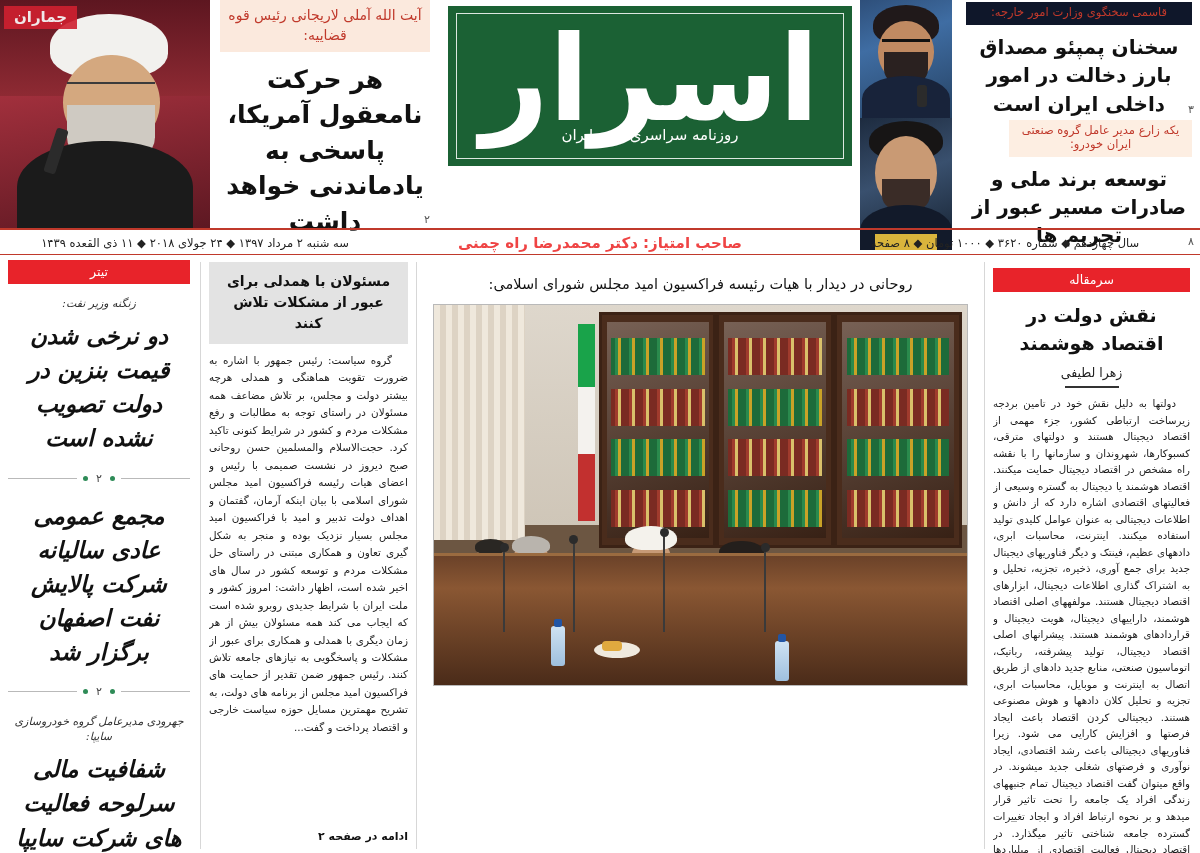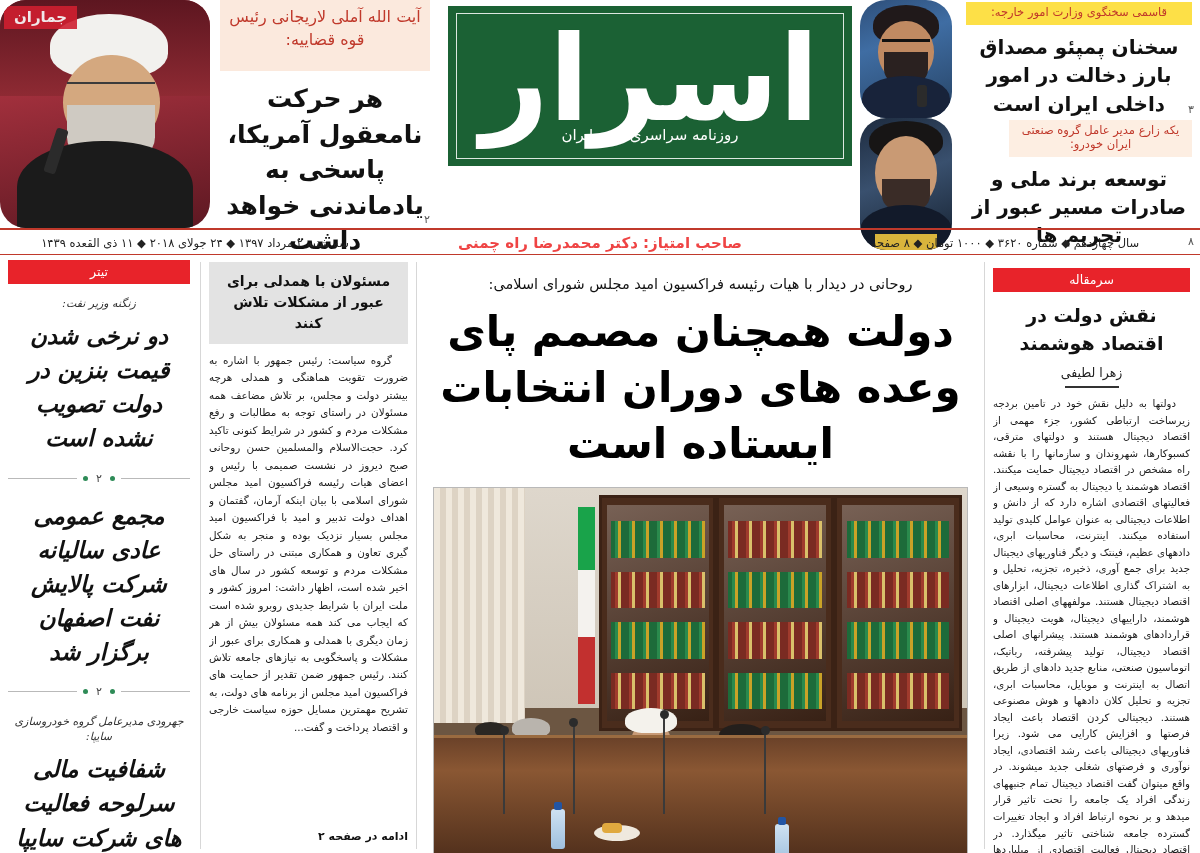--- a/index.html
+++ b/index.html
@@ -13,33 +13,33 @@
   .page { position: relative; width: 1200px; height: 853px; background:#fff; }
 
   
   .banner { position:absolute; left:0; top:0; width:1200px; height:228px; display:flex; flex-direction:row; }
 
   
   .teaser-col { width:340px; height:228px; position:relative; display:flex; flex-direction:column; }
   .teaser { position:relative; flex:1; display:flex; flex-direction:row; }
   .teaser-text { flex:1; padding:2px 8px 0 14px; position:relative; }
   .teaser-kicker {
-    background:#fde047; color:#c0392b; font-size:11.5px; text-align:center;
+    background:#0f172a; color:#c0392b; font-size:11.5px; text-align:center;
     padding:4px 6px 5px 6px; line-height:1.2; letter-spacing:0;
   }
   .teaser-kicker.beige { background:#fdeee2;margin-left:43px; }
   .teaser-head {
     font-weight:bold; font-size:20px; line-height:1.42; color:#111;
     text-align:center; padding:8px 2px 0 2px;
   }
   .teaser-pageno { position:absolute; bottom:2px; right:6px; font-size:11px; color:#555; }
   .teaser-photo { width:92px; min-width:92px; height:100%; overflow:hidden; position:relative; }
 
   
-  .ph { width:100%; height:100%; position:relative; overflow:hidden;border-radius:26px; }
+  .ph { width:100%; height:100%; position:relative; overflow:hidden; }
   .ph-a { background:linear-gradient(160deg,#2e4f7a 0%,#3f6da3 35%,#264263 100%); }
   .ph-b { background:linear-gradient(160deg,#1d2b3f 0%,#39506e 45%,#15202e 100%); }
   .ph-c { background:linear-gradient(170deg,#7b1f2b 0%,#a8323f 30%,#5d1822 100%); }
   .face { position:absolute; border-radius:50%; }
   .hair { position:absolute; border-radius:50% 50% 42% 42%; }
   .body-sh { position:absolute; border-radius:48% 48% 0 0; }
   .turban { position:absolute; background:#f2f1ee; border-radius:50% 50% 38% 38%; }
   .beard { position:absolute; background:#cfcac2; border-radius:0 0 50% 50%; }
   .mic { position:absolute; background:#2b2b2b; border-radius:3px; }
 
@@ -60,22 +60,22 @@
   }
   .logo-sub {
     position:absolute; bottom:22px; left:0; right:0; text-align:center;
     color:#fff; font-size:15px; letter-spacing:0;
   }
 
   
   .right-col { flex:1; height:228px; display:flex; flex-direction:row; }
   .right-text { flex:1; position:relative; padding:0 10px; }
   .right-kicker {
-    background:#fbe9dd; color:#c0392b; font-size:16px; text-align:center;
-    padding:5px 8px 20px 8px; line-height:1.45;
+    background:#fbe9dd; color:#c0392b; font-size:14px; text-align:center;
+    padding:5px 8px 6px 8px; line-height:1.45;
   }
   .right-head {
     font-weight:bold; font-size:25px; line-height:1.42; color:#111;
     text-align:center; padding:10px 2px 0 2px;
   }
   .right-pageno { position:absolute; bottom:2px; right:10px; font-size:11px; color:#555; }
   .right-photo { width:210px; min-width:210px; height:228px; overflow:hidden; position:relative; }
   .photo-badge {
     position:absolute; top:6px; left:4px; background:#cf2030; color:#fff;
     font-size:15px; font-weight:bold; padding:2px 10px 3px 10px; opacity:.9;
@@ -272,21 +272,20 @@
       <div class="editorial-title">نقش دولت در اقتصاد هوشمند</div>
       <div class="editorial-author">زهرا لطیفی</div>
       <div class="author-rule"></div>
       <div class="editorial-body">دولتها به دلیل نقش خود در تامین بردجه زیرساخت ارتباطی کشور، جزء مهمی از اقتصاد دیجیتال هستند و دولتهای مترقی، کسبوکارها، شهروندان و سازمانها را با نقشه راه مشخص در اقتصاد دیجیتال حمایت میکنند. اقتصاد هوشمند یا دیجیتال به گستره وسیعی از فعالیتهای اقتصادی اشاره دارد که از دانش و اطلاعات دیجیتالی به عنوان عوامل کلیدی تولید استفاده میکنند. اینترنت، محاسبات ابری، دادههای عظیم، فینتک و دیگر فناوریهای دیجیتال جدید برای جمع آوری، ذخیره، تجزیه، تحلیل و به اشتراک گذاری اطلاعات دیجیتال، ابزارهای اقتصاد دیجیتال هستند. مولفههای اصلی اقتصاد هوشمند، داراییهای دیجیتال، هویت دیجیتال و قراردادهای هوشمند هستند. پیشرانهای اصلی اقتصاد دیجیتال، تولید پیشرفته، رباتیک، اتوماسیون صنعتی، منابع جدید دادهای از طریق اتصال به اینترنت و موبایل، محاسبات ابری، تجزیه و تحلیل کلان دادهها و هوش مصنوعی هستند. دیجیتالی کردن اقتصاد باعث ایجاد فرصتها و افزایش کارایی می شود. زیرا فناوریهای دیجیتالی باعث رشد اقتصادی، ایجاد نوآوری و فرصتهای شغلی جدید میشوند. در واقع میتوان گفت اقتصاد دیجیتال تمام جنبههای زندگی افراد یک جامعه را تحت تاثیر قرار میدهد و بر نحوه ارتباط افراد و ایجاد تغییرات گسترده جامعه شناختی تاثیر میگذارد. در اقتصاد دیجیتال فعالیت اقتصادی از میلیاردها ارتباط آنلاین روزانه بین افراد، کسب و کارها، دستگاهها، دادهها و فرآیندها حاصل میشود. در واقع ستون فقرات اقتصاد دیجیتال، روابط بین افراد، سازمانها و ماشینها است که از اینترنت و فناوری ارتباطات نشات میگیرد.</div>
     </div>
 
     <div class="vdiv"></div>
 
     <div class="col-center">
       <div class="lead-kicker">روحانی در دیدار با هیات رئیسه فراکسیون امید مجلس شورای اسلامی:</div>
-      <div class="lead-head">دولت همچنان مصمم پای وعده های دوران انتخابات ایستاده است</div>
       <div class="lead-photo-wrap">
         <div class="lead-photo">
           <div class="room-wall"></div>
           <div class="curtain"></div>
 
           <div class="bookcase" style="left:31%;width:22%;">
             <div class="glass" style="left:4%;top:3%;width:92%;height:94%;"></div>
             <div class="shelf-books" style="left:8%;top:10%;width:84%;height:16%;"></div>
             <div class="shelf-books red" style="left:8%;top:32%;width:84%;height:16%;"></div>
             <div class="shelf-books" style="left:8%;top:54%;width:84%;height:16%;"></div>

